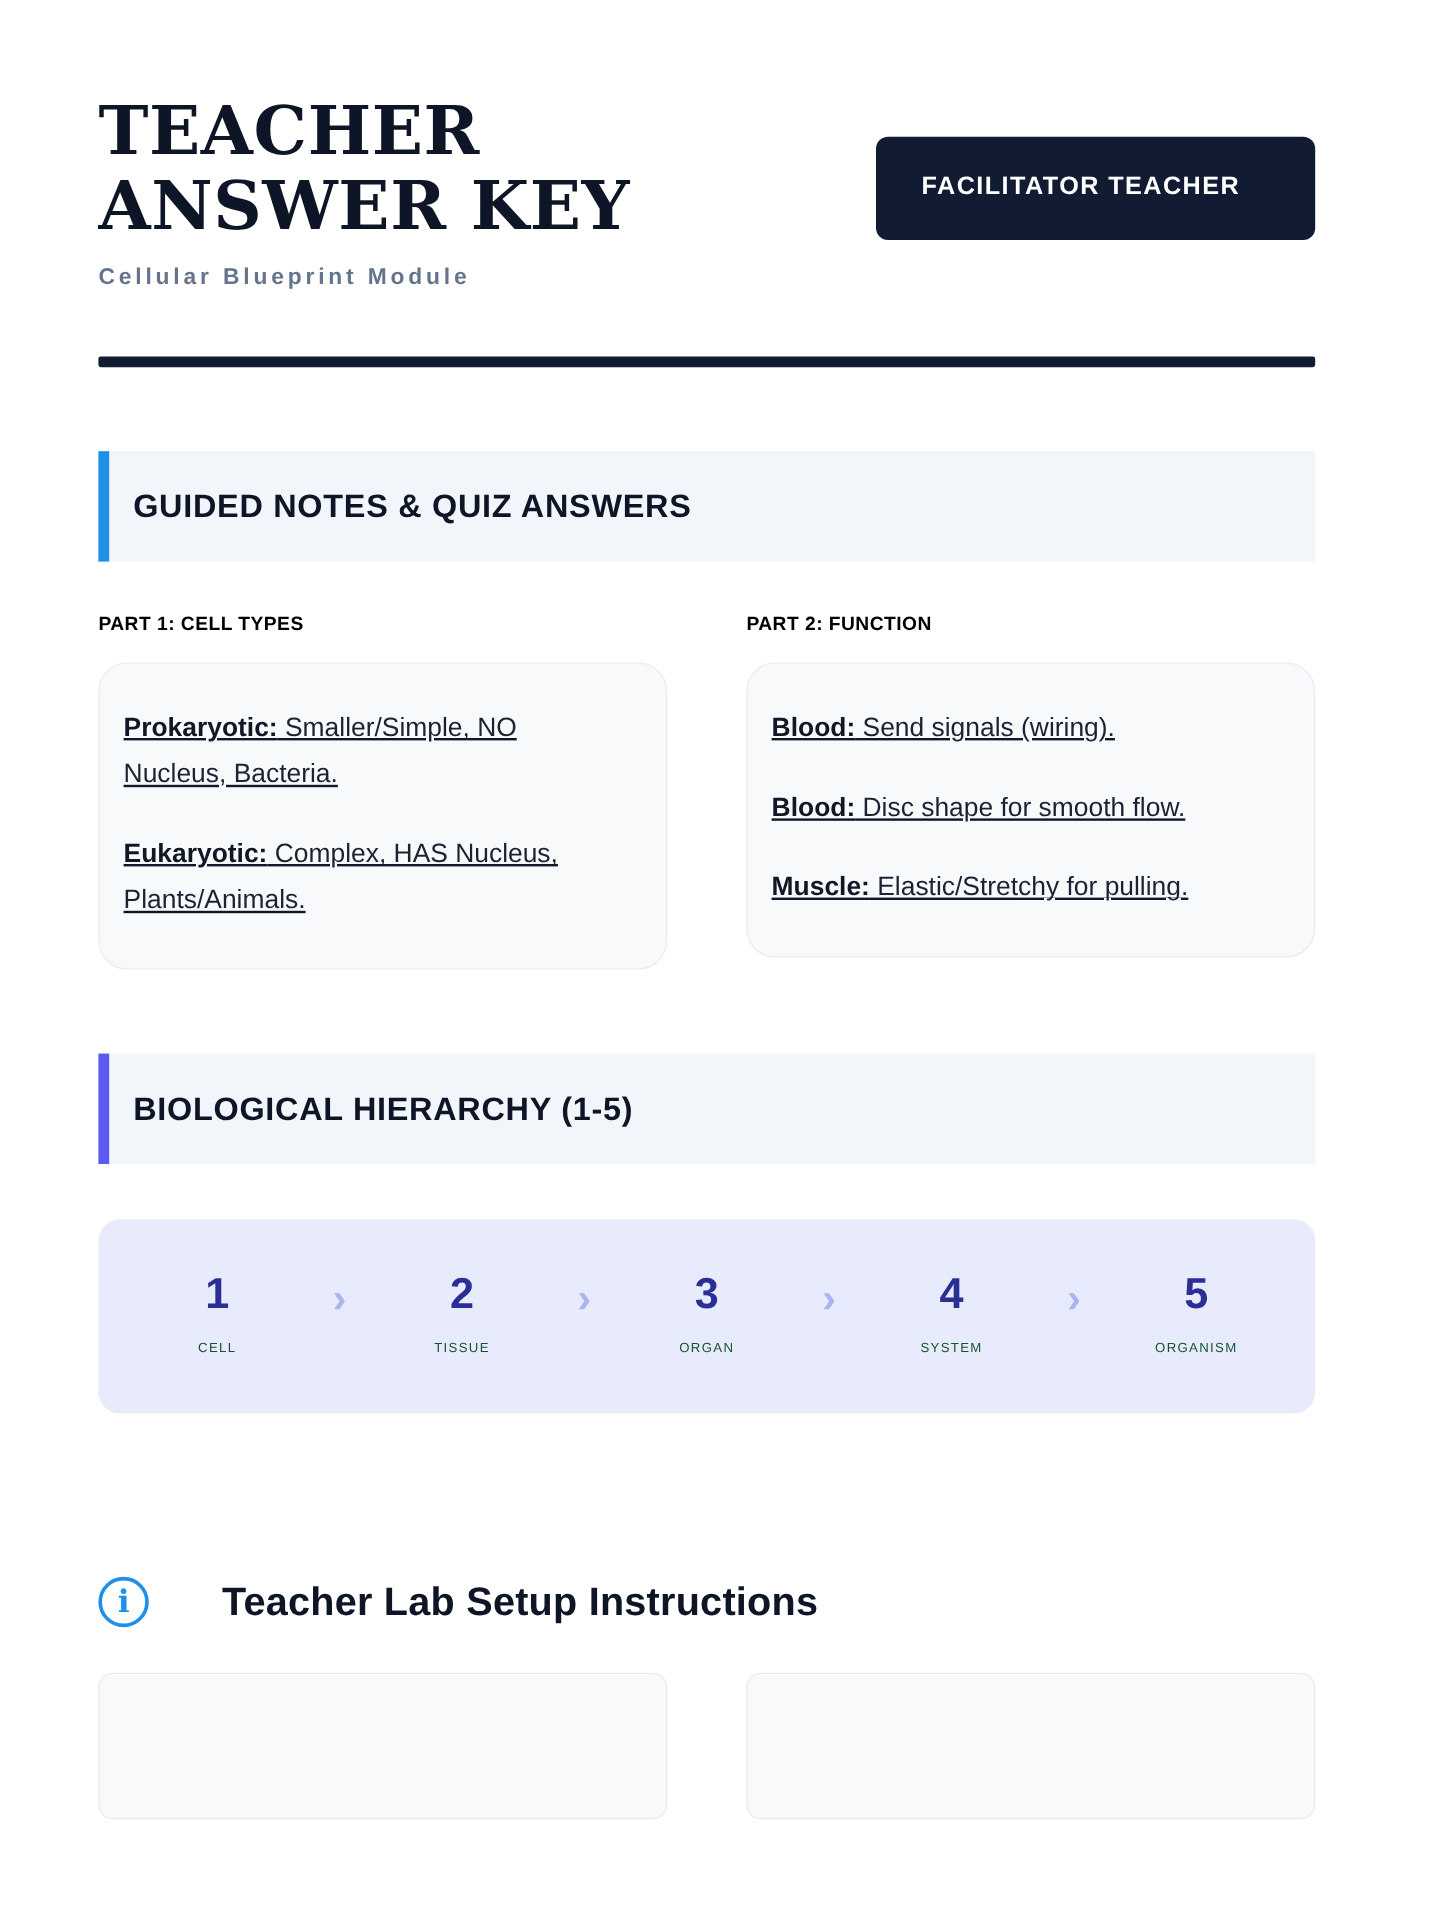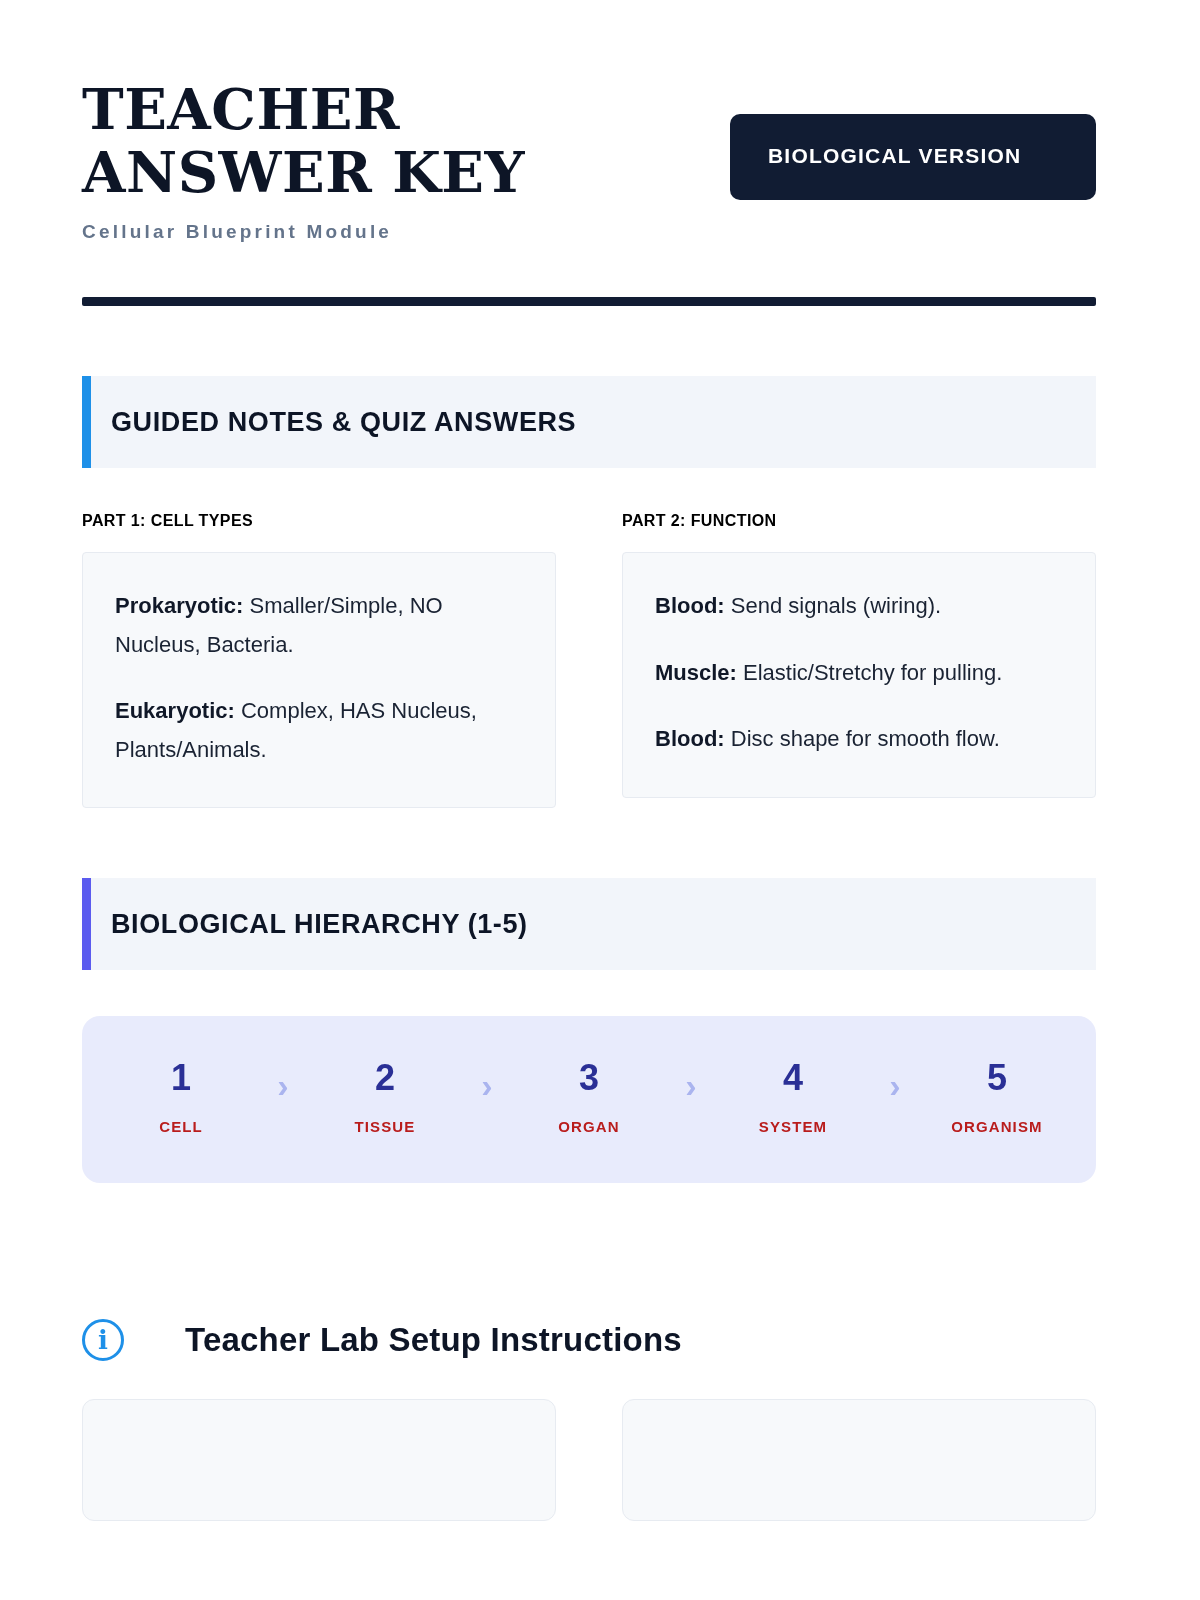--- a/index.html
+++ b/index.html
@@ -100,22 +100,23 @@
   .col-label {
     font-size: 16px;
     font-weight: bold;
     letter-spacing: 0.4px;
     color: #000000;
     margin-bottom: 22px;
   }
   .answer-card {
     background: #f7f9fb;
     border: 1px solid #e7ebf1;
-    border-radius: 4px;
-    padding: 34px 38px 38px 32px;
+    border-radius: 24px;
+    padding: 34px 38px 38px 20px;
+    text-decoration: underline;
   }
   .answer-line {
     font-size: 22px;
     line-height: 1.75;
     color: #1a2333;
     margin: 0 0 28px 0;
   }
   .answer-line:last-child {
     margin-bottom: 0;
   }
@@ -141,24 +142,24 @@
     width: 118px;
   }
   .hier-num {
     font-size: 36px;
     font-weight: bold;
     color: #2a2f96;
     line-height: 1;
   }
   .hier-label {
     margin-top: 22px;
-    font-size: 15px;
-    font-weight: bold;
+    font-size: 11px;
+    font-weight: normal;
     letter-spacing: 1.1px;
-    color: #b91c1c;
+    color: #14532d;
   }
   .hier-arrow {
     color: #aab4ef;
     font-size: 34px;
     font-weight: bold;
     line-height: 1;
     margin-bottom: 26px;
     user-select: none;
   }
 
@@ -206,21 +207,21 @@
 </head>
 <body>
 
 <div class="page">
 
   <div class="header">
     <div class="header-left">
       <h1 class="doc-title">TEACHER ANSWER KEY</h1>
       <div class="doc-subtitle">Cellular Blueprint Module</div>
     </div>
-    <div class="version-badge">BIOLOGICAL VERSION</div>
+    <div class="version-badge">FACILITATOR TEACHER</div>
   </div>
 
   <div class="rule"></div>
 
   <div class="section-bar">
     <div class="section-bar-title">GUIDED NOTES &amp; QUIZ ANSWERS</div>
   </div>
 
   <div class="columns">
     <div class="col">
@@ -235,24 +236,24 @@
       </div>
     </div>
 
     <div class="col">
       <div class="col-label">PART 2: FUNCTION</div>
       <div class="answer-card">
         <p class="answer-line">
           <b>Blood:</b><span> Send signals (wiring).</span>
         </p>
         <p class="answer-line">
+          <b>Blood:</b><span> Disc shape for smooth flow.</span>
+        </p>
+        <p class="answer-line">
           <b>Muscle:</b><span> Elastic/Stretchy for pulling.</span>
-        </p>
-        <p class="answer-line">
-          <b>Blood:</b><span> Disc shape for smooth flow.</span>
         </p>
       </div>
     </div>
   </div>
 
   <div class="section-bar purple">
     <div class="section-bar-title">BIOLOGICAL HIERARCHY (1-5)</div>
   </div>
 
   <div class="hierarchy-card">

